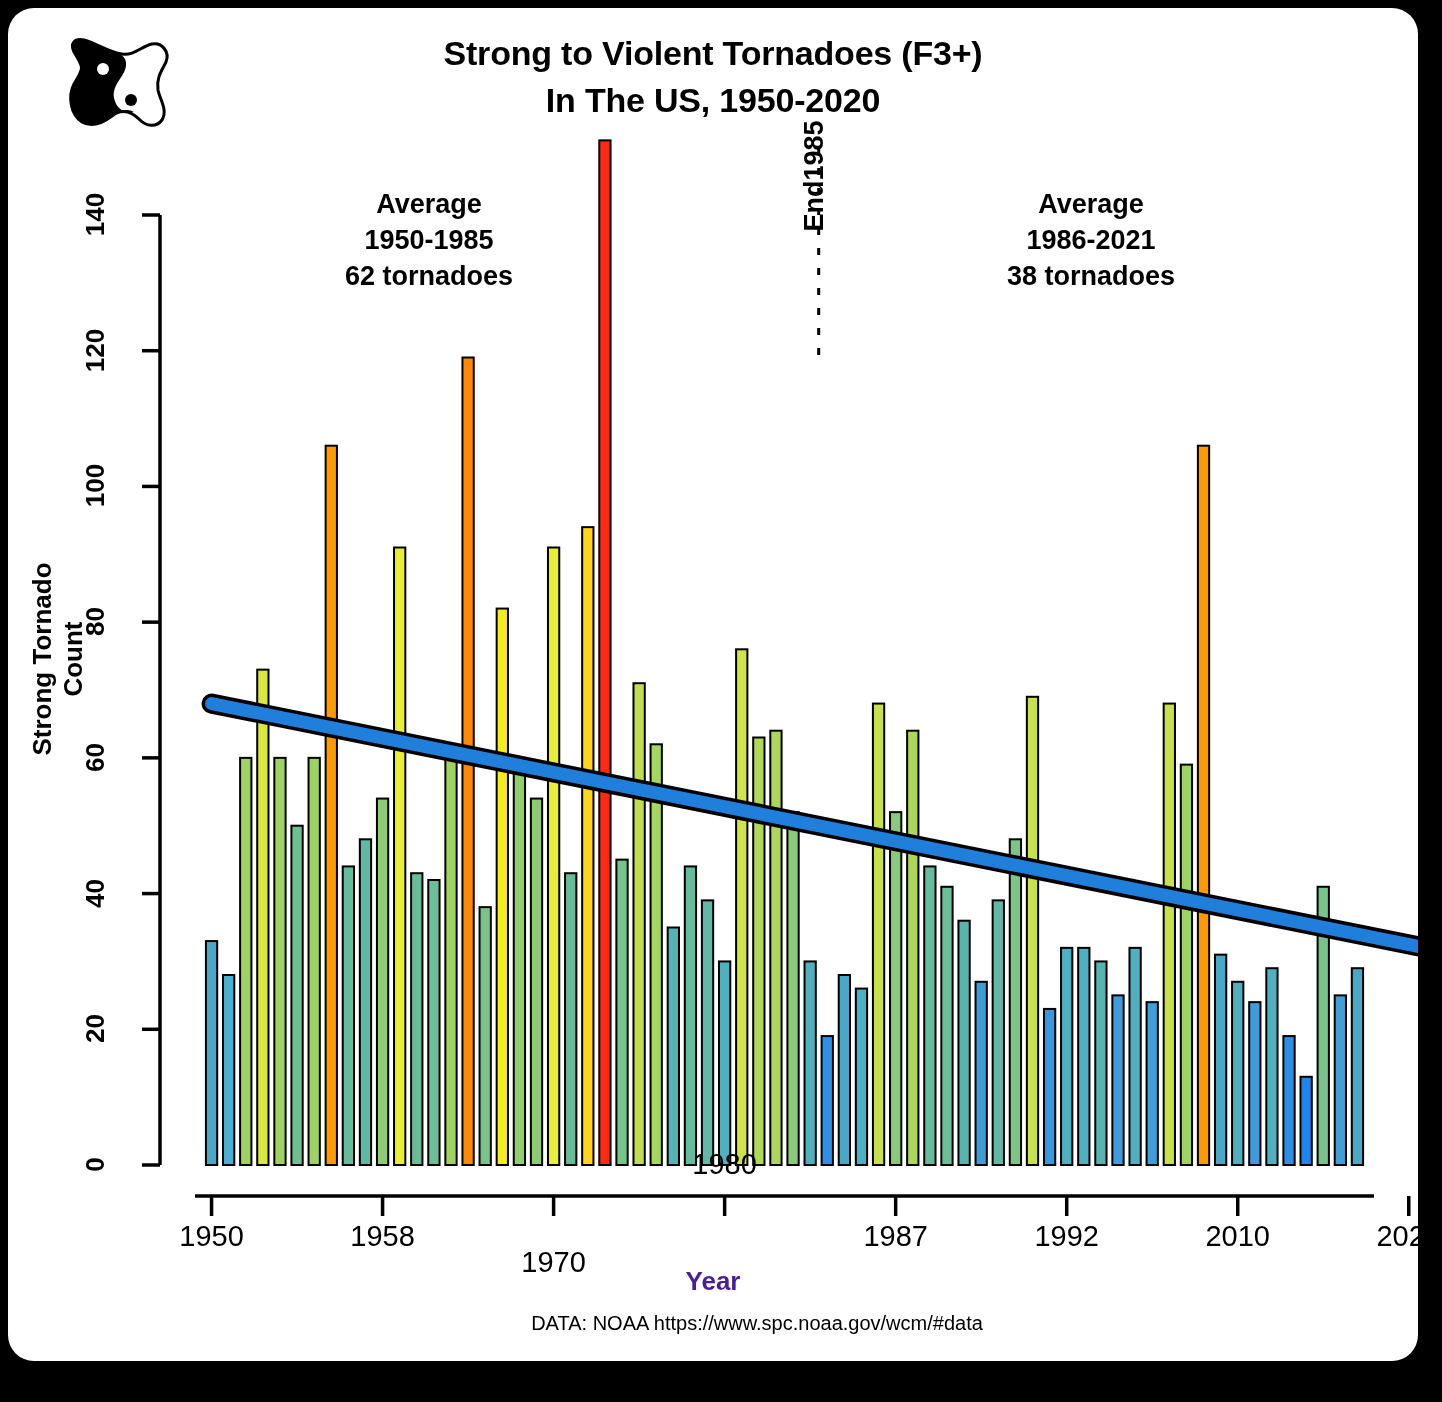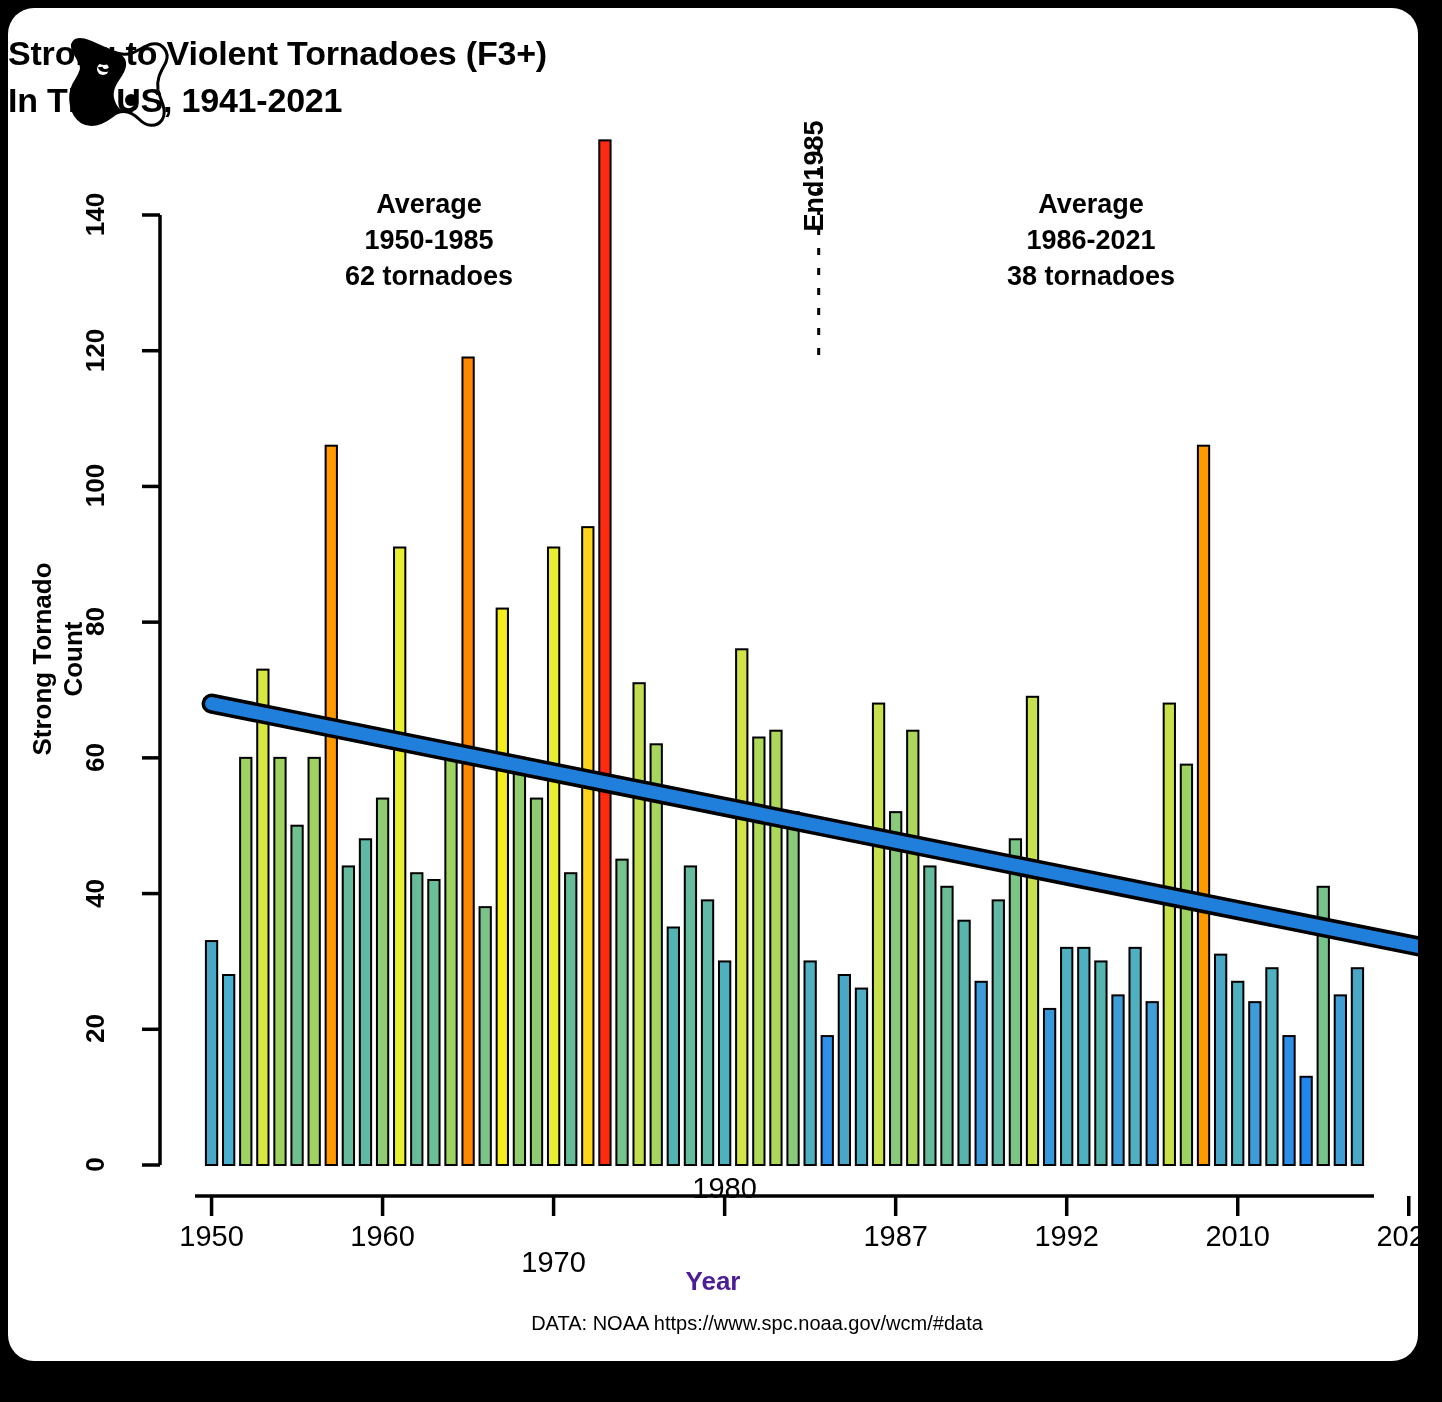--- a/index.html
+++ b/index.html
@@ -36,21 +36,21 @@
     top: 26px;
     width: 116px;
     height: 104px;
   }
   
   #title {
     position: absolute;
     left: 0;
     top: 22px;
     width: 1410px;
-    text-align: left;
+    text-align: center;
     font-size: 34px;
     font-weight: bold;
     line-height: 1.38;
     color: #000000;
     letter-spacing: -0.2px;
   }
   #title .l2 { display: block; }
   
   #plot {
     position: absolute;
@@ -148,21 +148,21 @@
         <path d="M14 18 C 24 34, 24 34, 14 50 C 8 62, 10 80, 22 88 C 32 94, 44 88, 52 82
                  C 60 76, 68 74, 74 78 C 64 80, 56 74, 54 64 C 52 50, 64 44, 66 32
                  C 67 24, 62 20, 56 19 C 44 17, 32 8, 24 6 C 14 4, 10 10, 14 18 Z" fill="#000000"></path>
         <circle cx="43" cy="35" r="6" fill="#ffffff"></circle>
         <circle cx="71" cy="66" r="6" fill="#000000"></circle>
       </svg>
     </div>
 
     <div id="title">
       <span>Strong to Violent Tornadoes (F3+)</span>
-      <span class="l2">In The US, 1941-2021</span>
+      <span class="l2">In The US, 1950-2020</span>
     </div>
 
     <div id="plot">
 
       <svg class="layer" id="chart-svg" width="1410" height="1353" xmlns="http://www.w3.org/2000/svg">
         <g id="bars-group">
             <rect x="197.91" y="933.07" width="11.29" height="223.93" fill="#4ba7c6" stroke="#000000" stroke-width="2"></rect>
             <rect x="215.01" y="967.00" width="11.29" height="190.00" fill="#4bafd0" stroke="#000000" stroke-width="2"></rect>
             <rect x="232.11" y="749.86" width="11.29" height="407.14" fill="#9ed362" stroke="#000000" stroke-width="2"></rect>
             <rect x="249.22" y="661.64" width="11.29" height="495.36" fill="#d9e841" stroke="#000000" stroke-width="2"></rect>
@@ -277,23 +277,23 @@
           <div class="ytick-label" style="left: 52px; top: 1005.29px;">20</div>
           <div class="ytick-label" style="left: 52px; top: 869.571px;">40</div>
           <div class="ytick-label" style="left: 52px; top: 733.857px;">60</div>
           <div class="ytick-label" style="left: 52px; top: 598.143px;">80</div>
           <div class="ytick-label" style="left: 52px; top: 462.429px;">100</div>
           <div class="ytick-label" style="left: 52px; top: 326.714px;">120</div>
           <div class="ytick-label" style="left: 52px; top: 191px;">140</div>
         </div>
       <div id="xtick-labels">
           <div class="xtick-label" style="left: 148.551px; top: 1212px;">1950</div>
-          <div class="xtick-label" style="left: 319.581px; top: 1212px;">1960</div>
+          <div class="xtick-label" style="left: 319.581px; top: 1212px;">1958</div>
           <div class="xtick-label" style="left: 490.61px; top: 1212px; margin-top: 26px;">1970</div>
-          <div class="xtick-label" style="left: 661.64px; top: 1164px;">1980</div>
+          <div class="xtick-label" style="left: 661.64px; top: 1140px;">1980</div>
           <div class="xtick-label" style="left: 832.669px; top: 1212px;">1987</div>
           <div class="xtick-label" style="left: 1003.7px; top: 1212px;">1992</div>
           <div class="xtick-label" style="left: 1174.73px; top: 1212px;">2010</div>
           <div class="xtick-label" style="left: 1345.76px; top: 1212px;">2020</div>
         </div>
     </div>
   </div>
 </div>
 
 </body></html>

